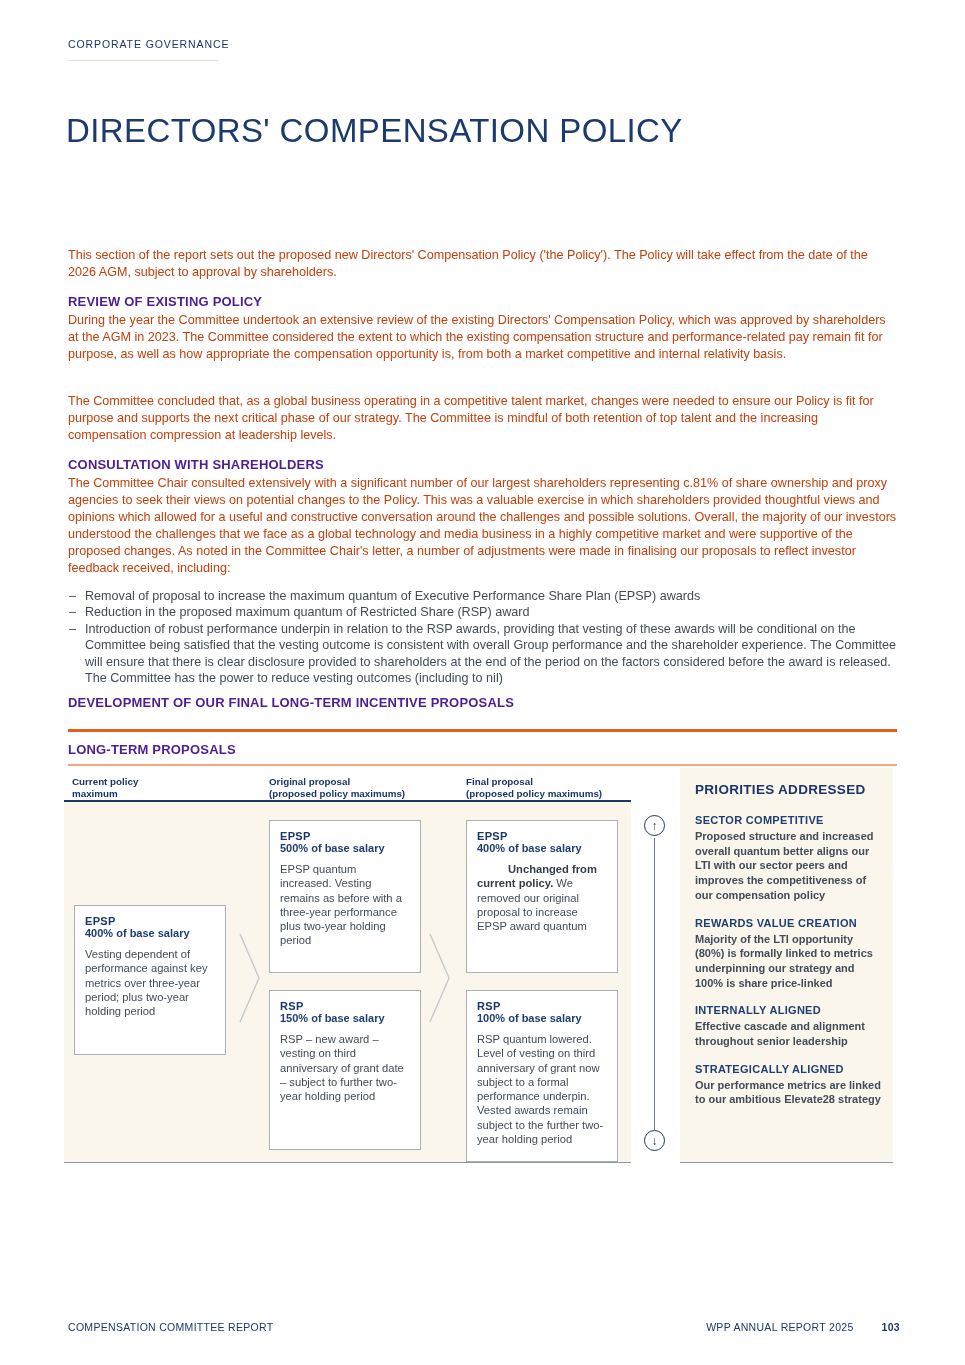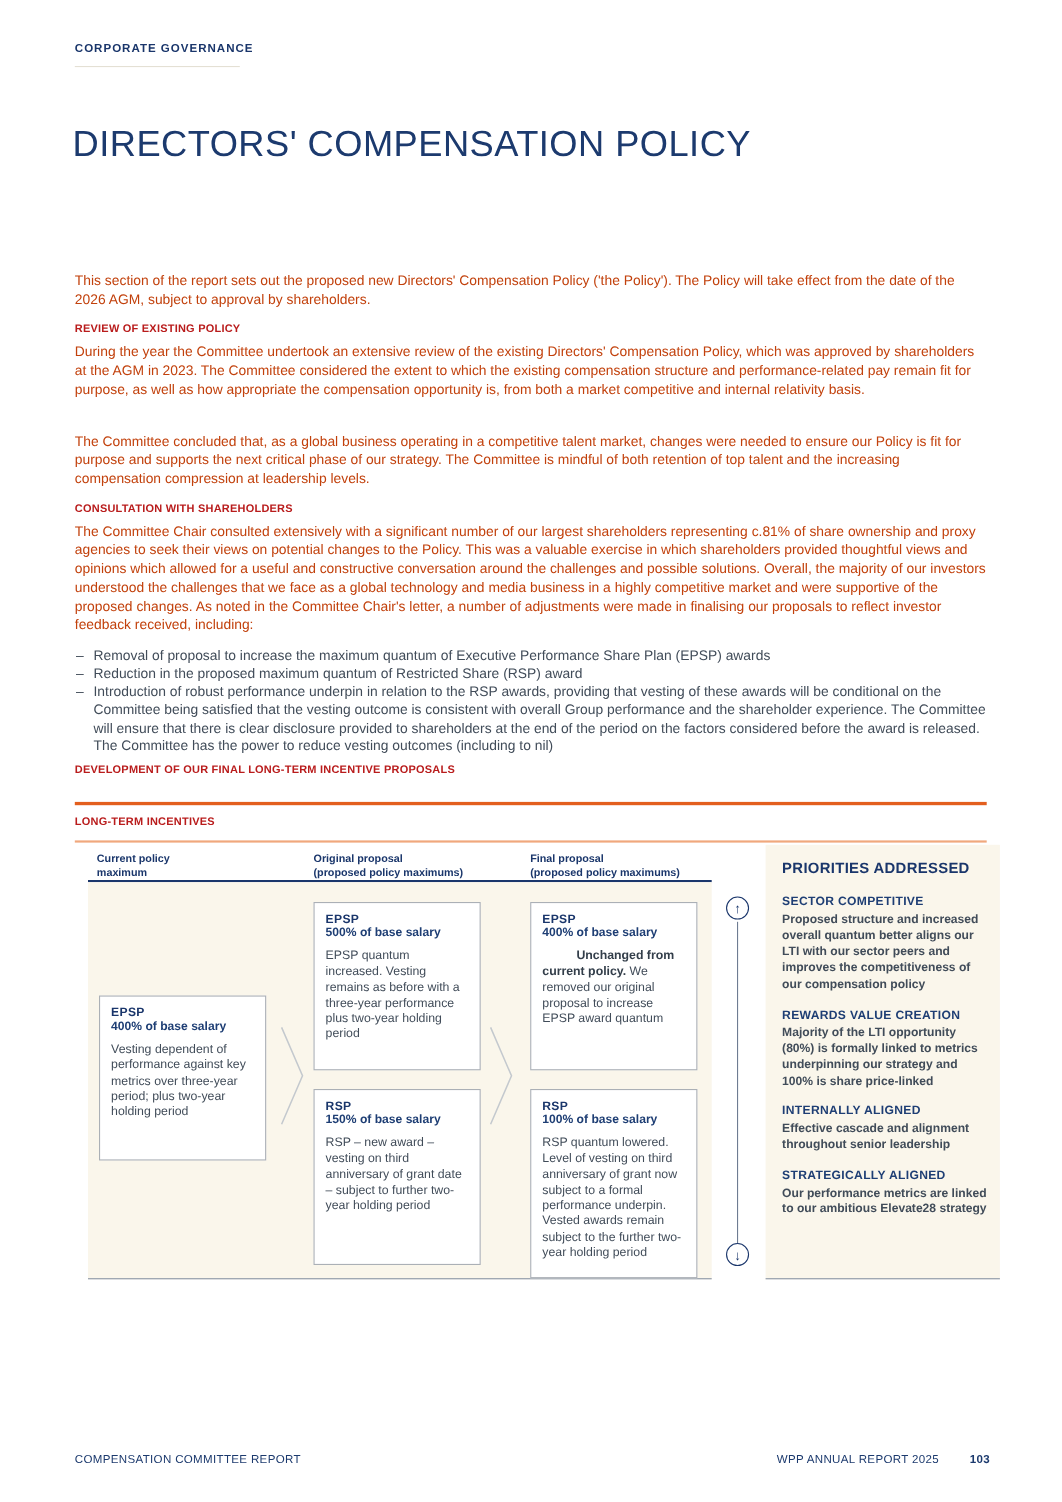--- a/index.html
+++ b/index.html
@@ -2,41 +2,41 @@
 <html><head>
 <meta charset="utf-8">
 <style>
   html,body{margin:0;padding:0;}
   body{
     width:965px;height:1365px;position:relative;background:#ffffff;
     font-family:"Liberation Sans", sans-serif;color:#414C59;overflow:hidden;
   }
   .abs{position:absolute;}
   .eyebrow{
-    left:68px;top:38px;font-size:10.5px;font-weight:bold;color:#1A366B;
+    left:68px;top:38px;font-size:10.5px;font-weight:normal;color:#1A366B;
     letter-spacing:0.9px;
   }
   .eyebrow-rule{left:68px;top:60px;width:150px;height:1px;background:#E4E0D4;}
   .title{
     left:66px;top:112px;margin:0;font-size:33px;font-weight:400;color:#1C3A6E;
     letter-spacing:0.4px;
   }
   .body{
     left:68px;width:829px;margin:0;font-size:12.6px;line-height:17px;color:#c2410c;
   }
   .sec-h{
-    left:68px;margin:0;font-size:10px;font-weight:bold;color:#b91c1c;letter-spacing:0.2px;
+    left:68px;margin:0;font-size:13px;font-weight:bold;color:#4c1d95;letter-spacing:0.2px;
   }
   .bullets{left:68px;width:829px;font-size:12.6px;line-height:16.4px;}
   .bullet{position:relative;padding-left:17px;}
   .bullet .dash{position:absolute;left:1px;top:0;}
   .rule-orange{left:68px;top:729px;width:829px;height:3px;background:#E35F1E;}
   .rule-peach{left:68px;top:764px;width:829px;height:2px;background:#F0A87D;}
 
-  .diagram{left:80px;top:765px;width:770px;height:400px;}
+  .diagram{left:64px;top:765px;width:770px;height:400px;}
   .col-h{
     position:absolute;font-size:9.8px;font-weight:bold;color:#1A366B;
     line-height:11.5px;white-space:pre-line;
   }
   .hdr-underline{position:absolute;left:0;top:35px;width:567px;height:2px;background:#1A366B;}
   .panel-left{
     position:absolute;left:0;top:37px;width:567px;height:361px;
     background:#FAF6EB;border-bottom:1px solid #8A95A5;box-sizing:border-box;
   }
   .panel-side{
@@ -99,21 +99,21 @@
       <span>Reduction in the proposed maximum quantum of Restricted Share (RSP) award</span>
     </div>
     <div class="bullet">
       <span class="dash">–</span>
       <span>Introduction of robust performance underpin in relation to the RSP awards, providing that vesting of these awards will be conditional on the Committee being satisfied that the vesting outcome is consistent with overall Group performance and the shareholder experience. The Committee will ensure that there is clear disclosure provided to shareholders at the end of the period on the factors considered before the award is released. The Committee has the power to reduce vesting outcomes (including to nil)</span>
     </div>
   </div>
 
   <h2 class="abs sec-h" style="top:695px">DEVELOPMENT OF OUR FINAL LONG-TERM INCENTIVE PROPOSALS</h2>
   <div class="abs rule-orange"></div>
-  <h2 class="abs sec-h" style="top:742px">LONG-TERM INCENTIVES</h2>
+  <h2 class="abs sec-h" style="top:742px">LONG-TERM PROPOSALS</h2>
   <div class="abs rule-peach"></div>
 
   <div class="abs diagram">
 
     <div class="col-h" style="left:8px;top:11px">Current policy
 maximum</div>
     <div class="col-h" style="left:205px;top:11px">Original proposal
 (proposed policy maximums)</div>
     <div class="col-h" style="left:402px;top:11px">Final proposal
 (proposed policy maximums)</div>

